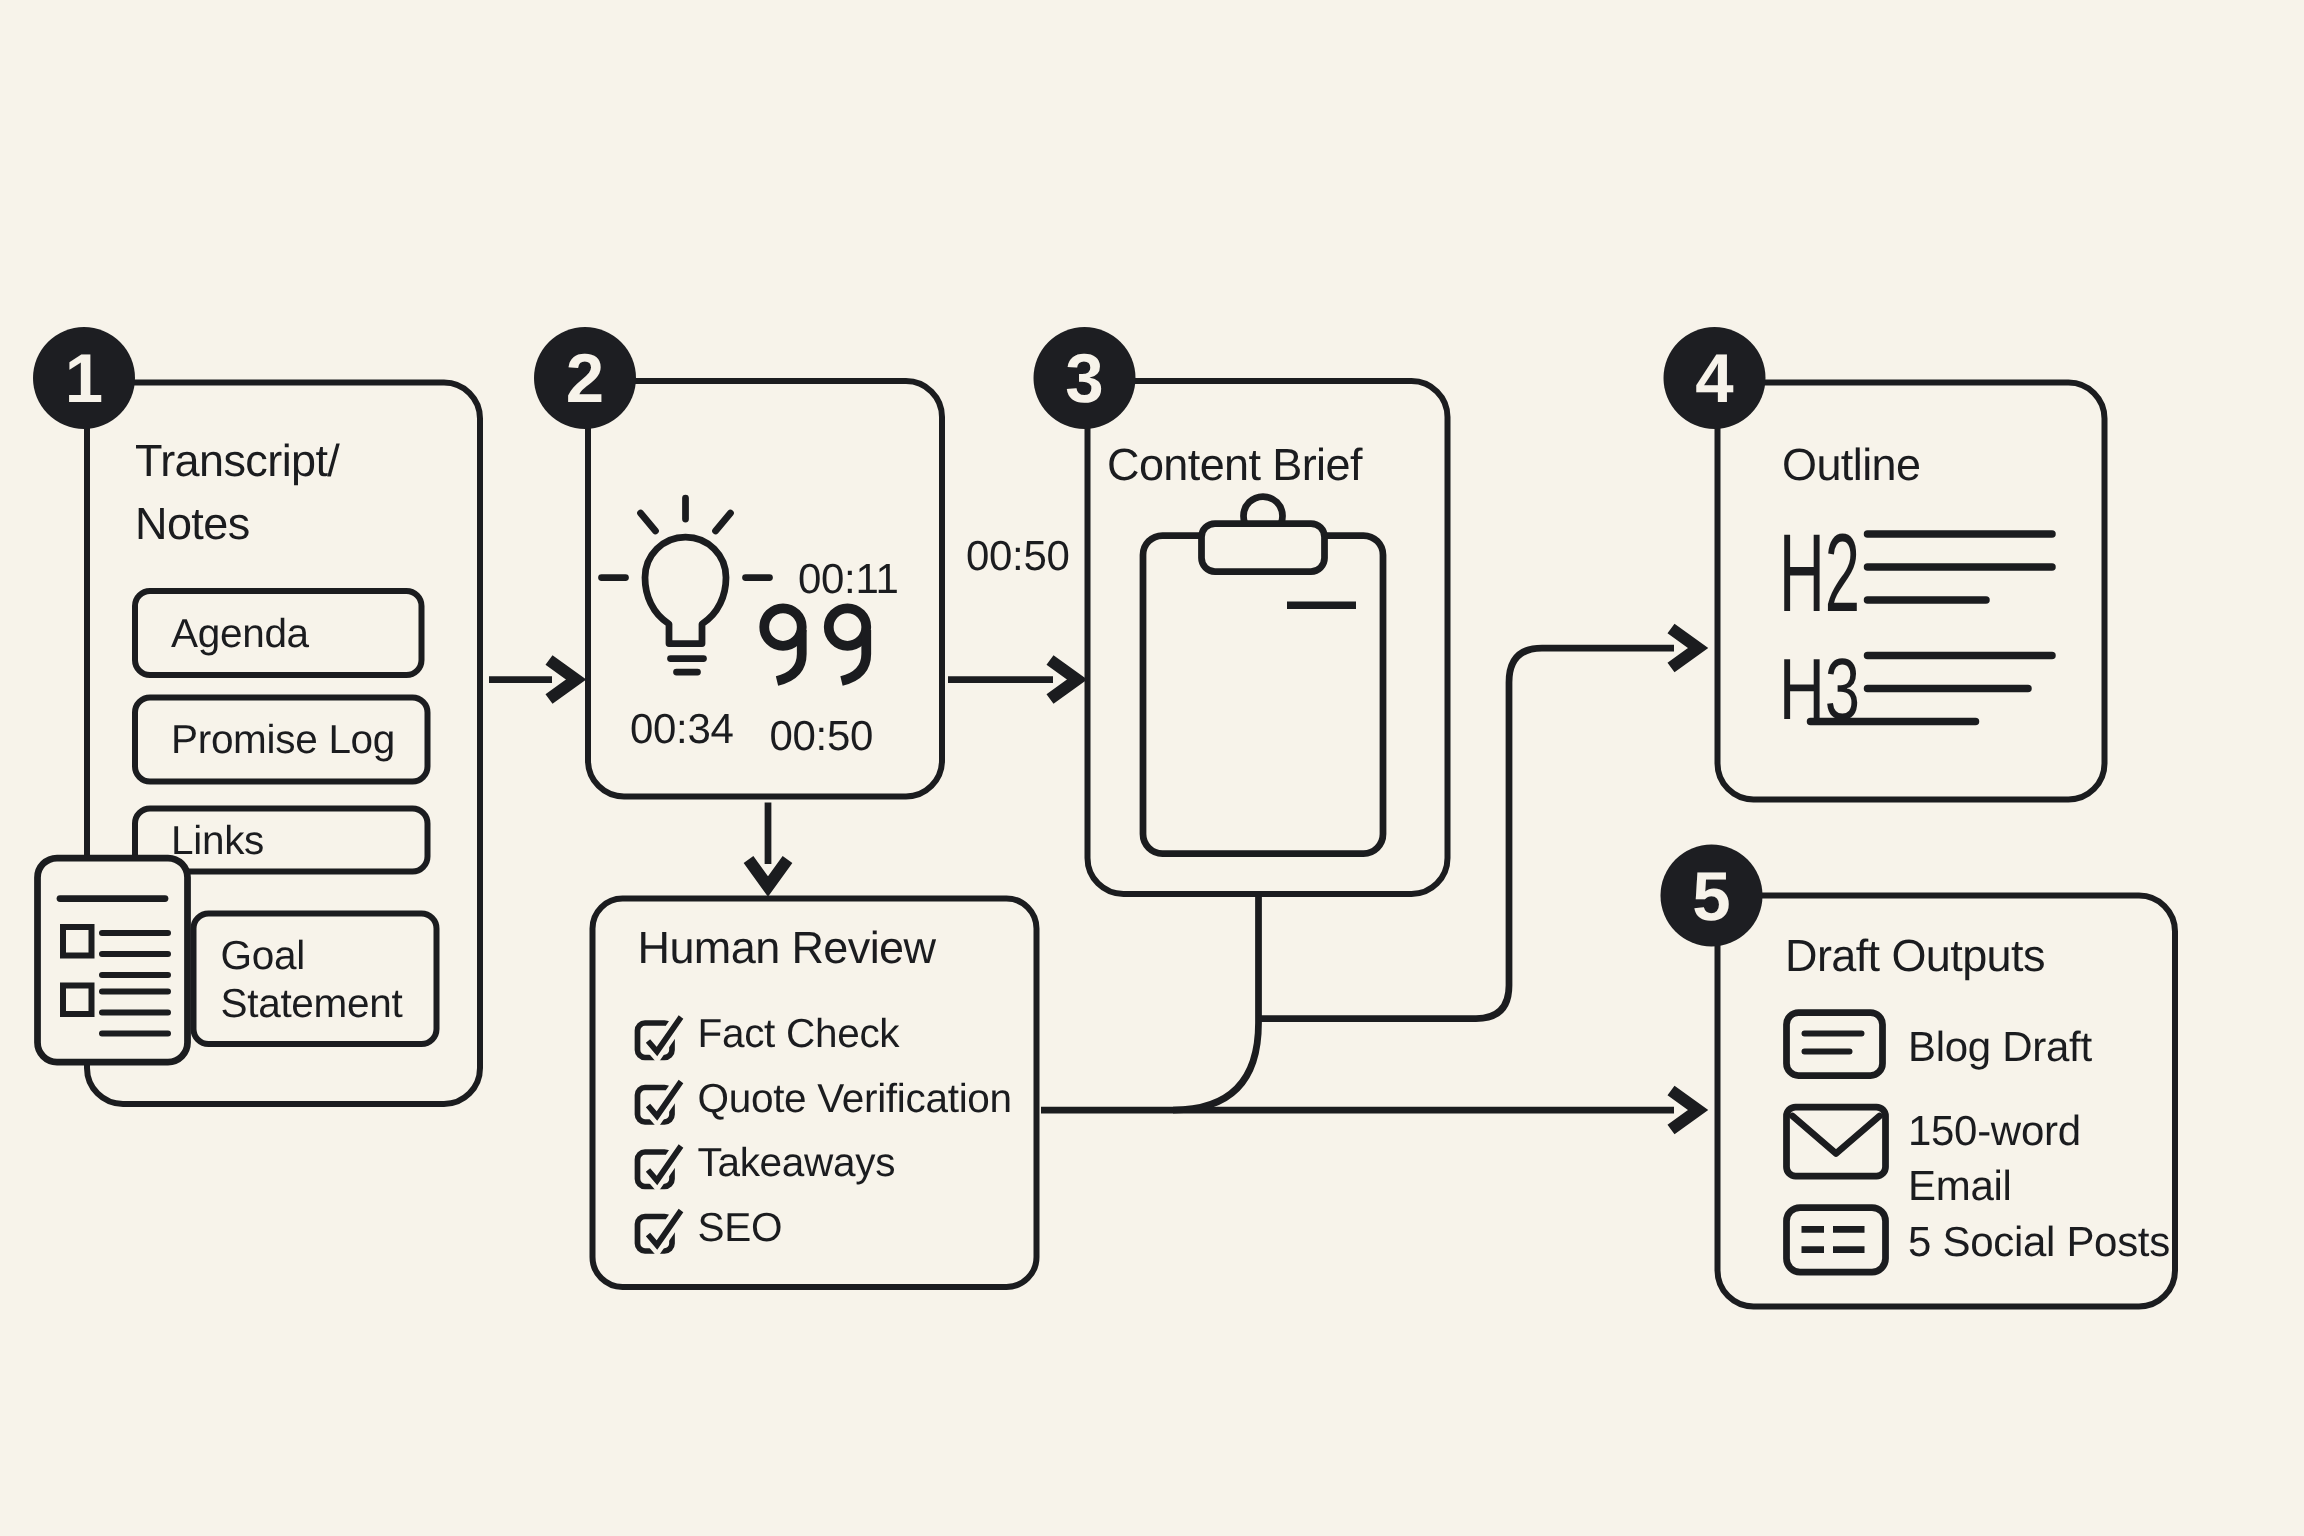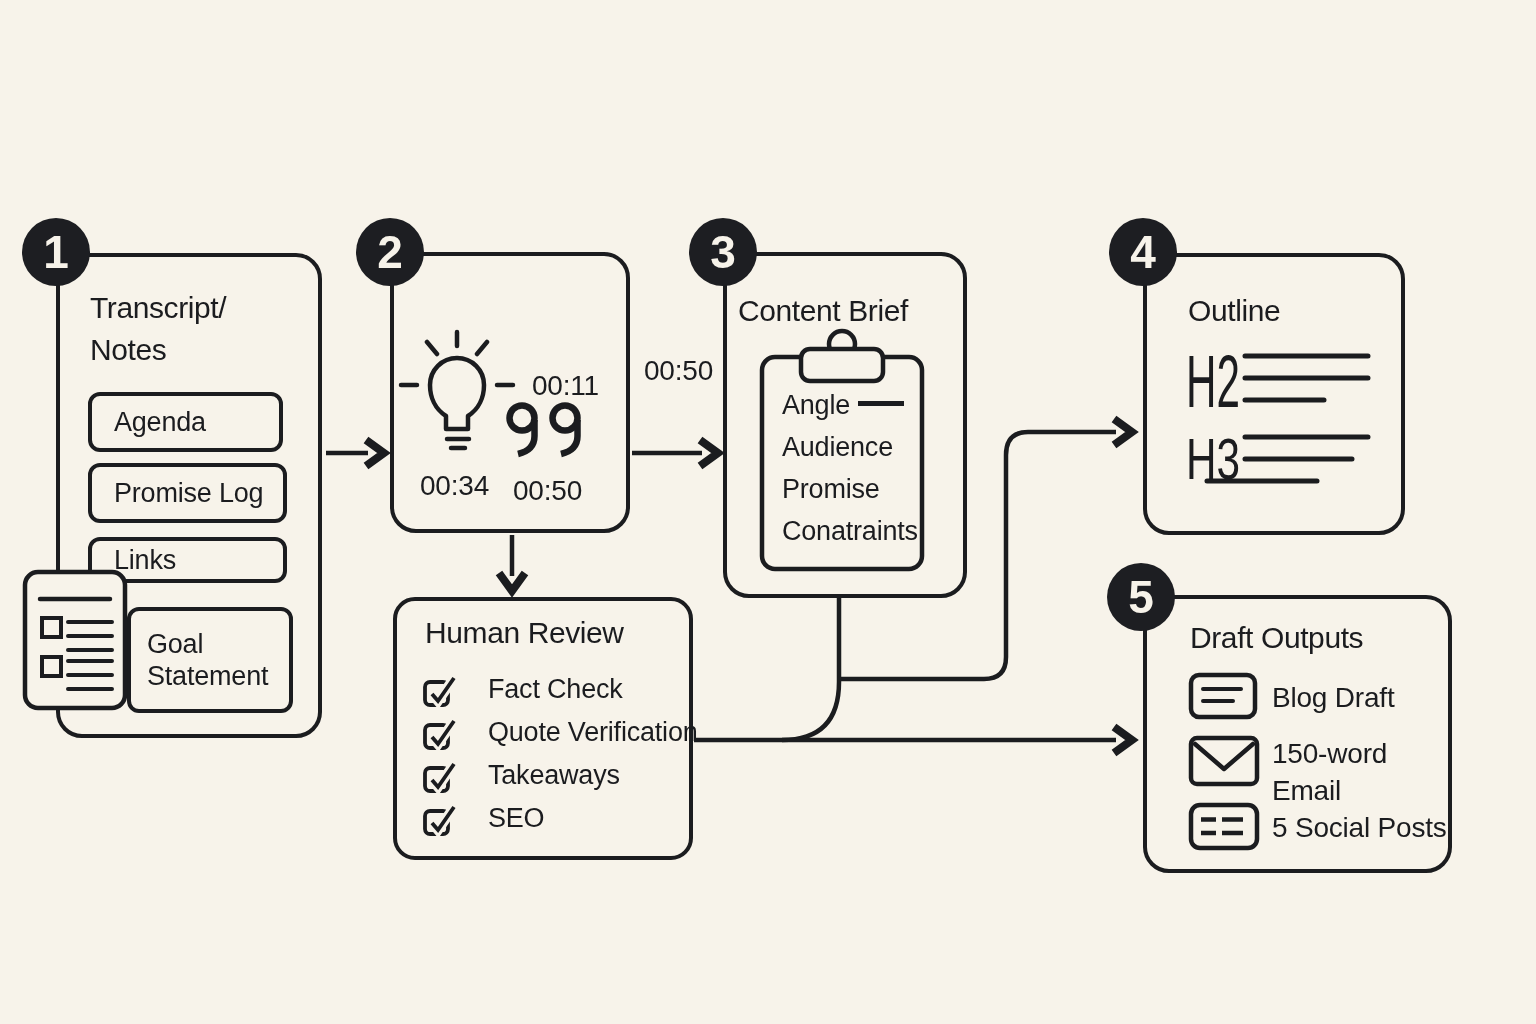--- a/index.html
+++ b/index.html
@@ -20,21 +20,21 @@
   .skb{stroke:var(--ink);fill:var(--bg);stroke-width:4.5;stroke-linejoin:round;}
   .skq{stroke:var(--ink);fill:none;stroke-width:6.5;stroke-linecap:butt;}
   .thin{stroke:var(--ink);fill:none;stroke-width:4;stroke-linecap:round;}
   .dash{stroke:var(--ink);fill:none;stroke-width:4.5;stroke-linecap:butt;}
   .conn{stroke:var(--ink);fill:none;stroke-width:4.5;stroke-linecap:butt;}
   .head{stroke:var(--ink);fill:none;stroke-width:8;stroke-linecap:butt;stroke-linejoin:miter;}
   .ckbg{stroke:var(--bg);fill:none;stroke-width:10;stroke-linecap:butt;}
   .ck{stroke:var(--ink);fill:none;stroke-width:3.8;stroke-linecap:butt;stroke-linejoin:miter;}
   .ckrect{stroke:var(--ink);fill:none;stroke-width:3.8;}
   svg text{font-family:"Liberation Sans","DejaVu Sans",sans-serif;fill:var(--ink);}
-  .hrrow{display:flex;align-items:center;gap:31px;height:31px;margin-bottom:12px;}
+  .hrrow{display:flex;align-items:center;gap:8px;height:31px;margin-bottom:12px;}
   .ruleline{position:absolute;background:var(--ink);}
 </style>
 </head>
 <body>
 
 <div id="canvas">
 
   <svg class="abs" style="left:0;top:0;z-index:4;" width="1536" height="1024" viewBox="0 0 1536 1024">
     <path class="conn" d="M326,453 H368"></path>
     <path class="head" d="M366,440 L384,453 L366,466"></path>
@@ -56,21 +56,21 @@
   </div>
   <div class="subbox" style="left:88px;top:392px;width:195px;height:60px;">
     <span>Agenda</span>
   </div>
   <div class="subbox" style="left:88px;top:463px;width:199px;height:60px;">
     <span>Promise Log</span>
   </div>
   <div class="subbox" style="left:88px;top:537px;width:199px;height:46px;">
     <span>Links</span>
   </div>
-  <div class="subbox" style="left:127px;top:607px;width:166px;height:106px;padding-left:16px;line-height:32px;">
+  <div class="subbox" style="left:127px;top:607px;width:166px;height:91px;padding-left:16px;line-height:32px;">
     <span>Goal Statement</span>
   </div>
 
   <svg class="abs" style="left:20px;top:567px;z-index:5;" width="110" height="146" viewBox="0 0 110 146">
     <rect class="skb" x="5" y="5" width="100" height="136" rx="13"></rect>
     <path class="sk" d="M20,32 H90"></path>
     <rect class="thin" x="22" y="51" width="19" height="19"></rect>
     <path class="thin" d="M48,55 H92 M48,69 H92 M48,83 H92"></path>
     <rect class="thin" x="22" y="90" width="19" height="19"></rect>
     <path class="thin" d="M48,94 H92 M48,108 H92 M48,122 H92"></path>
@@ -100,26 +100,20 @@
 
   <div class="ts" style="left:644px;top:355px;width:62px;text-align:center;">00:50</div>
 
   <div class="box" style="left:723px;top:252px;width:244px;height:346px;"></div>
   <div class="title" style="left:738px;top:290px;z-index:2;">Content Brief</div>
   <svg class="abs" style="left:753px;top:327px;z-index:2;" width="185" height="250" viewBox="0 0 185 250">
     <rect class="sk" x="9" y="30" width="160" height="212" rx="13"></rect>
     <circle class="skb" cx="89" cy="17" r="13"></circle>
     <rect class="skb" x="48" y="22" width="82" height="32" rx="9"></rect>
   </svg>
-  <div class="abs" style="left:782px;top:384px;line-height:42px;z-index:3;">
-    <div class="itemtext">Angle</div>
-    <div class="itemtext">Audience</div>
-    <div class="itemtext">Promise</div>
-    <div class="itemtext">Conatraints</div>
-  </div>
   <div class="ruleline" style="left:858px;top:401px;width:46px;height:4.5px;z-index:3;"></div>
   <div class="badge" style="left:689px;top:218px;">
     <span>3</span>
   </div>
 
   <div class="box" style="left:1143px;top:253px;width:262px;height:282px;"></div>
   <div class="title" style="left:1188px;top:290px;z-index:2;">Outline</div>
   <svg class="abs" style="left:1178px;top:338px;z-index:2;" width="240" height="170" viewBox="0 0 240 170">
     <text x="8" y="69" font-size="74" textLength="54" lengthAdjust="spacingAndGlyphs">H2</text>
     <path class="sk" style="stroke-width:5;" d="M67,18 H190 M67,40 H190 M67,62 H146"></path>

